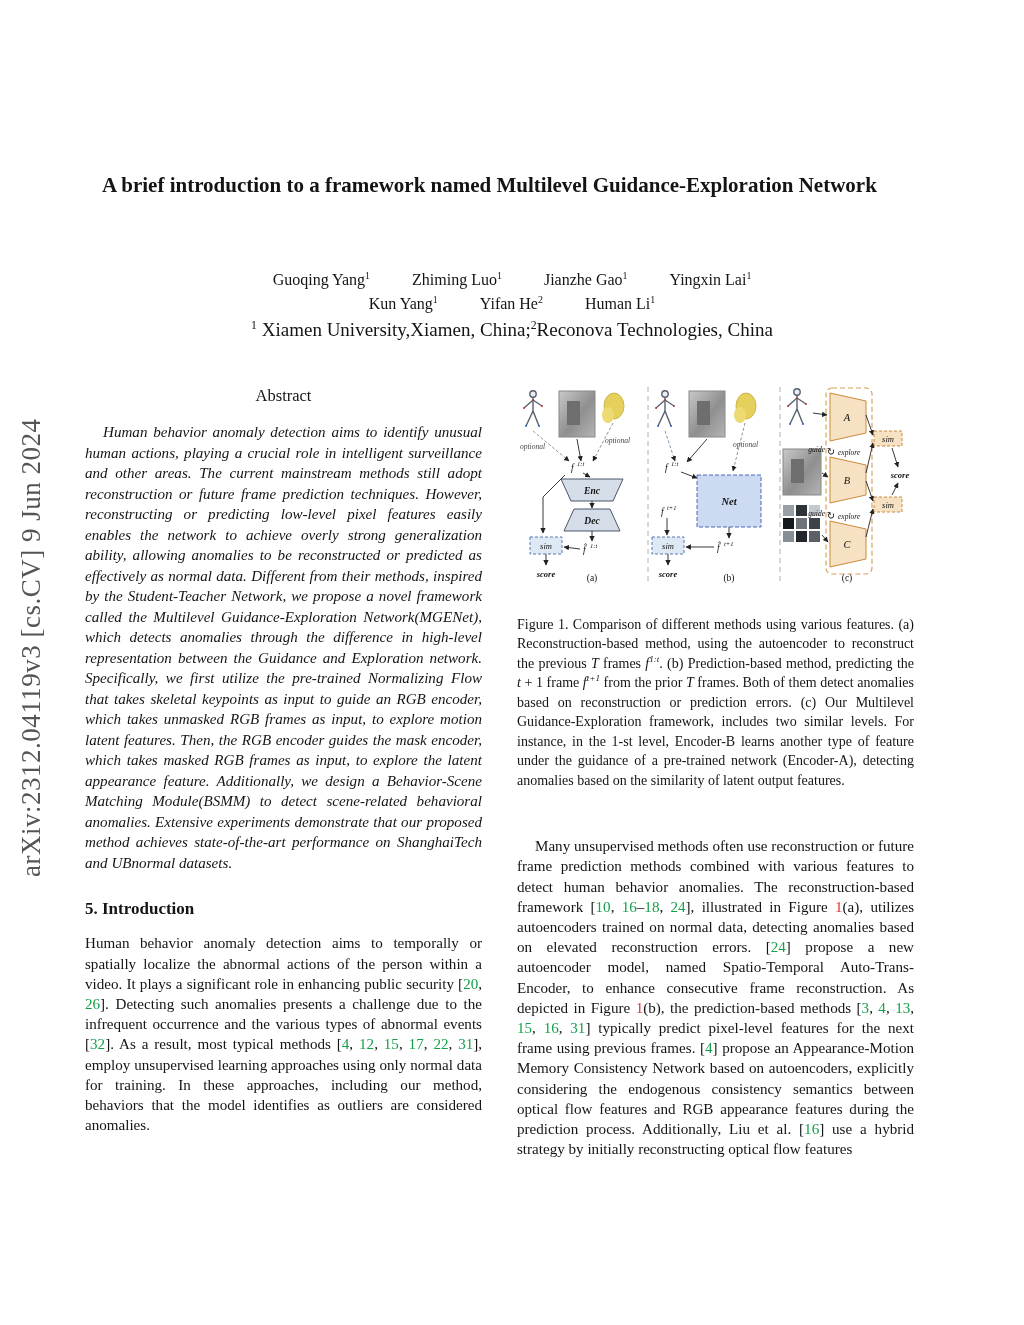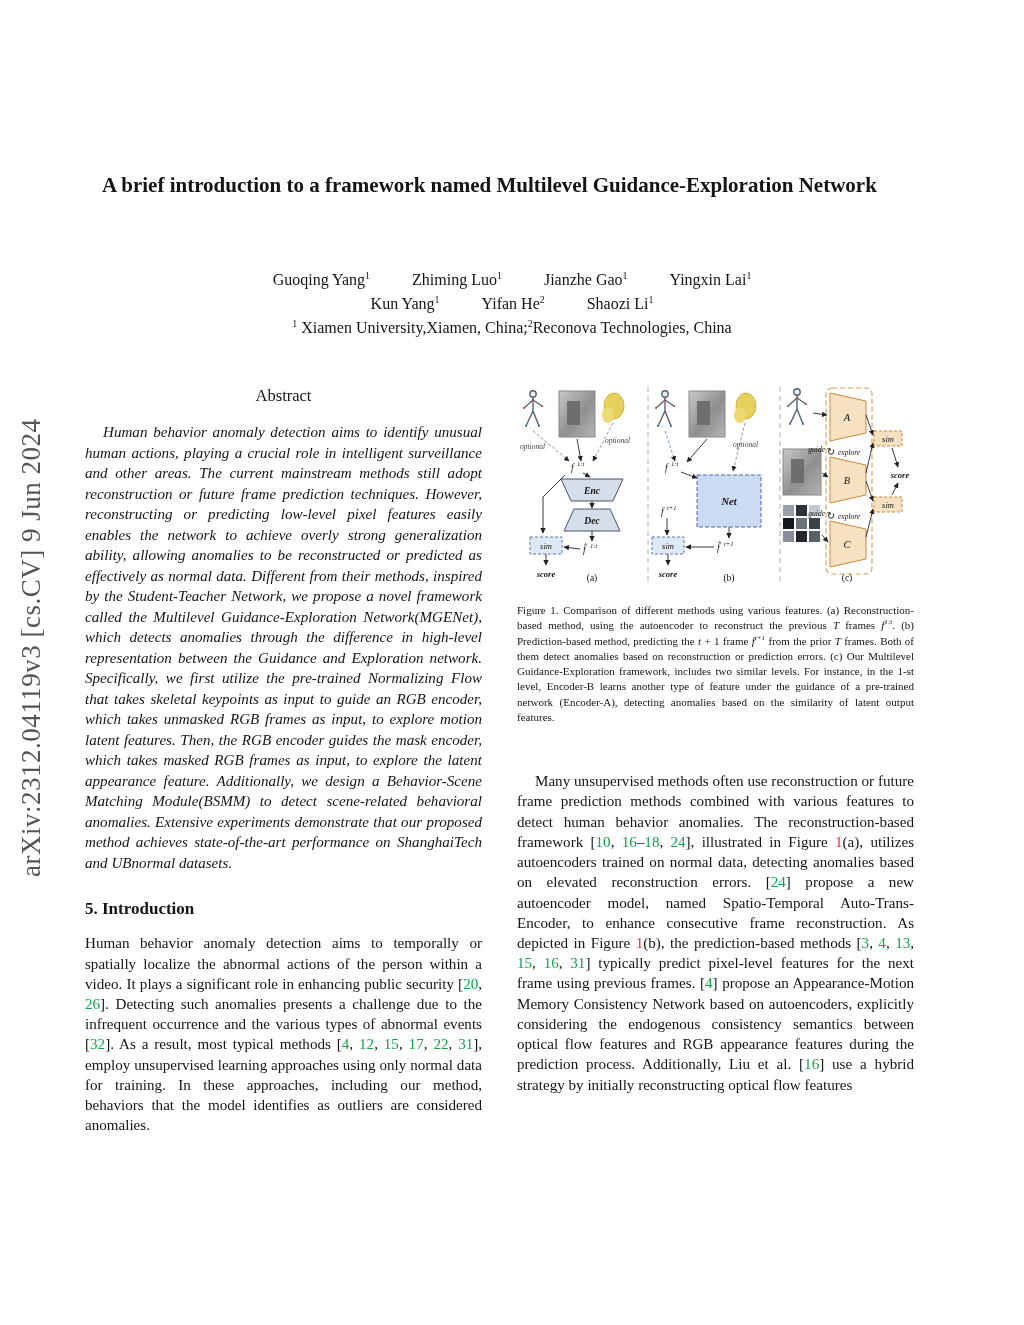--- a/index.html
+++ b/index.html
@@ -14,39 +14,39 @@
     font-size:27px; color:#555; text-align:center; letter-spacing:0.5px;
     white-space:nowrap;
   }
   .paper-title {
     position:absolute; top:170px; left:102px; width:820px;
     text-align:left; font-size:21px; font-weight:bold; line-height:1.45;
   }
   .author-block { position:absolute; top:268px; left:0; width:1024px; text-align:center; font-size:16px; line-height:1.5; }
   .author { margin:0 19px; white-space:nowrap; }
   .author sup, .sup { vertical-align:super; font-size:0.62em; line-height:0; }
-  .affiliation { font-size:16px;font-family:Liberation Serif, serif; }
+  .affiliation { font-size:19px;font-family:Liberation Serif, serif; }
   .i { font-style:italic; }
   .isup { font-style:italic; vertical-align:super; font-size:0.65em; line-height:0; }
   .cite { color:#14a04a; }
   .figref { color:#e03131; }
 
   .col-left  { position:absolute; left:85px;  top:386px; width:397px; }
   .col-right { position:absolute; left:517px; top:385px; width:397px; }
 
   .abstract-heading { text-align:center; font-weight:normal; font-size:16.5px; margin:0 0 16px 0; }
   .abstract-text {
     font-style:italic; font-size:15.1px; line-height:1.36; text-align:justify;
     text-indent:18px; hyphens:auto; -webkit-hyphens:auto;
   }
   .section-heading { font-weight:bold; font-size:17px; margin:26px 0 14px 0; }
   .body-text { font-size:15.1px; line-height:1.34; text-align:justify; hyphens:auto; -webkit-hyphens:auto; }
   .indent { text-indent:18px; }
 
-  .figure-caption { margin-top:4px; font-size:11px; line-height:1.39; text-align:justify; }
+  .figure-caption { margin-top:16px; font-size:14px; line-height:1.39; text-align:justify; }
   .after-figure { margin-top:46px; }
 
   svg { display:block; }
   svg text { font-family:"Liberation Serif", serif; fill:#111; }
   .t-math  { font-style:italic; font-size:9.5px; }
   .t-sup   { font-style:italic; font-size:6.5px; }
   .t-box   { font-style:italic; font-weight:bold; font-size:9.5px; text-anchor:middle; }
   .t-net   { font-style:italic; font-weight:bold; font-size:10.5px; text-anchor:middle; }
   .t-sim   { font-style:italic; font-size:8.5px; text-anchor:middle; }
   .t-score { font-style:italic; font-weight:bold; font-size:8.5px; text-anchor:middle; }
@@ -68,21 +68,21 @@
   <div class="author-block">
     <div>
       <span class="author"><span>Guoqing Yang</span><sup>1</sup></span>
       <span class="author"><span>Zhiming Luo</span><sup>1</sup></span>
       <span class="author"><span>Jianzhe Gao</span><sup>1</sup></span>
       <span class="author"><span>Yingxin Lai</span><sup>1</sup></span>
     </div>
     <div>
       <span class="author"><span>Kun Yang</span><sup>1</sup></span>
       <span class="author"><span>Yifan He</span><sup>2</sup></span>
-      <span class="author"><span>Shaozi Li</span><sup>1</sup></span>
+      <span class="author"><span>Human Li</span><sup>1</sup></span>
     </div>
     <div class="affiliation"><span class="sup">1</span><span> Xiamen University,Xiamen, China;</span><span class="sup">2</span><span>Reconova Technologies, China</span></div>
   </div>
 
   <div class="col-left">
     <div class="abstract-heading">Abstract</div>
     <div class="abstract-text">Human behavior anomaly detection aims to identify unusual human actions, playing a crucial role in intelligent surveillance and other areas. The current mainstream methods still adopt reconstruction or future frame prediction techniques. However, reconstructing or predicting low-level pixel features easily enables the network to achieve overly strong generalization ability, allowing anomalies to be reconstructed or predicted as effectively as normal data. Different from their methods, inspired by the Student-Teacher Network, we propose a novel framework called the Multilevel Guidance-Exploration Network(MGENet), which detects anomalies through the difference in high-level representation between the Guidance and Exploration network. Specifically, we first utilize the pre-trained Normalizing Flow that takes skeletal keypoints as input to guide an RGB encoder, which takes unmasked RGB frames as input, to explore motion latent features. Then, the RGB encoder guides the mask encoder, which takes masked RGB frames as input, to explore the latent appearance feature. Additionally, we design a Behavior-Scene Matching Module(BSMM) to detect scene-related behavioral anomalies. Extensive experiments demonstrate that our proposed method achieves state-of-the-art performance on ShanghaiTech and UBnormal datasets.</div>
     <div class="section-heading">5. Introduction</div>
     <div class="body-text"><span>Human behavior anomaly detection aims to temporally or spatially localize the abnormal actions of the person within a video. It plays a significant role in enhancing public security [</span><span class="cite">20</span><span>, </span><span class="cite">26</span><span>]. Detecting such anomalies presents a challenge due to the infrequent occurrence and the various types of abnormal events [</span><span class="cite">32</span><span>]. As a result, most typical methods [</span><span class="cite">4</span><span>, </span><span class="cite">12</span><span>, </span><span class="cite">15</span><span>, </span><span class="cite">17</span><span>, </span><span class="cite">22</span><span>, </span><span class="cite">31</span><span>], employ unsupervised learning approaches using only normal data for training. In these approaches, including our method, behaviors that the model identifies as outliers are considered anomalies.</span></div>
   </div>

